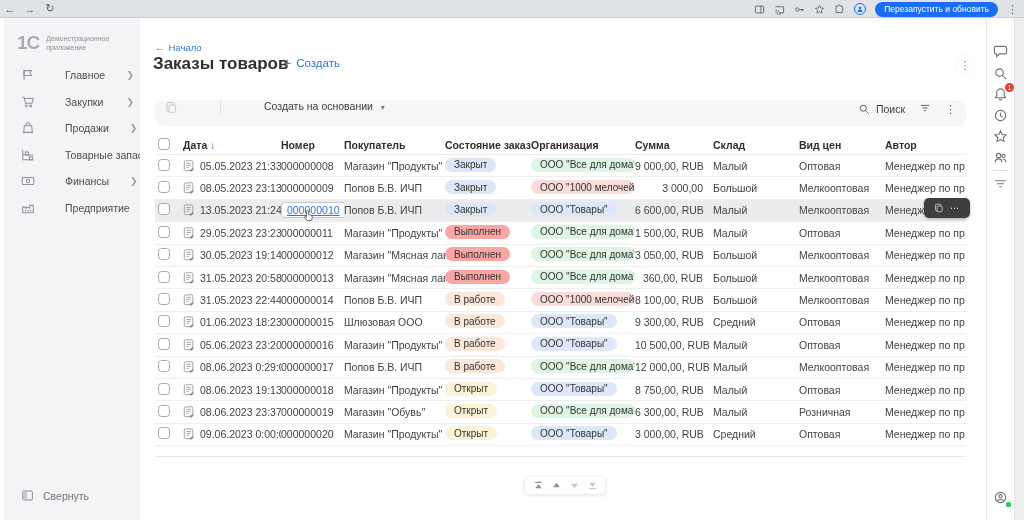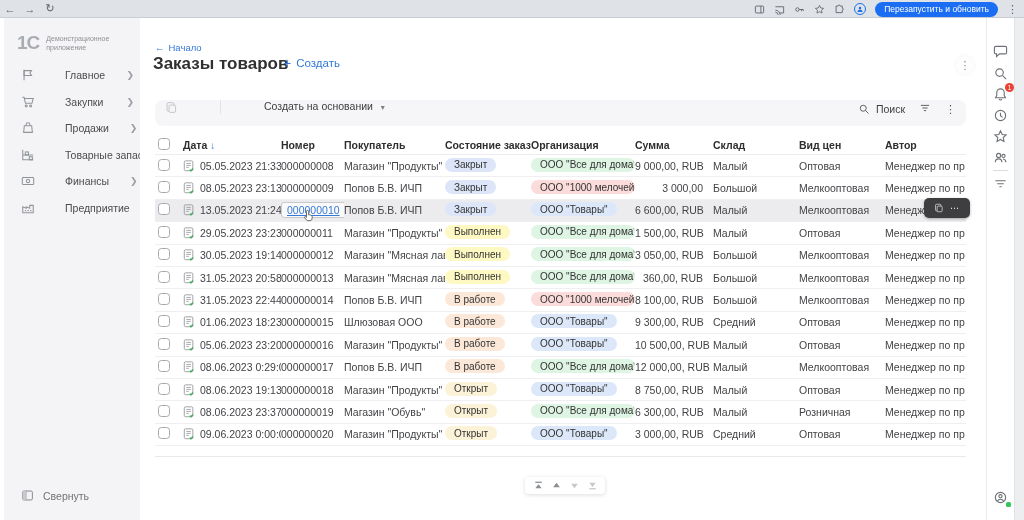--- a/index.html
+++ b/index.html
@@ -82,21 +82,21 @@
   .sort-arrow { color:#3579d8; font-weight:400; margin-left:3px; font-size:10px; }
   .tbody { position:absolute; left:15px; top:137px; width:811px; }
   .trow { height:22.4px; border-bottom:1px solid #efeff1; cursor:pointer; }
   .trow.sel { background:#ececee; }
   .cell { font-size:10.5px; color:#424346; white-space:nowrap; overflow:hidden; }
   .c-date { display:flex; align-items:center; gap:5px; }
   .doc-ico { display:inline-flex; flex:none; }
   .doc-ico svg { width:12px; height:12px; }
   .cb { width:12px; height:12px; border:1.2px solid #a6a9ad; border-radius:3.5px; background:#fff; display:inline-block; margin-left:3px; cursor:pointer; }
   .badge { display:inline-block; font-size:10px; color:#333; padding:1.5px 9px; border-radius:9px; max-width:100%; overflow:hidden; white-space:nowrap; }
-  .st-closed { background:#dde6f8; } .st-done { background:#fef9c3; }
+  .st-closed { background:#dde6f8; } .st-done { background:#fca5a5; }
   .st-inwork { background:#fce8d8; } .st-open { background:#fbf2d7; }
   .org-green { background:#def5e3; } .org-red { background:#fbdcda; } .org-blue { background:#dce8f9; }
   .c-sum { text-align:right; padding-right:10px; }
   .num-focus { color:#3579d8; text-decoration:underline; border:1px solid #c8c9cc; background:#fafafb;
     border-radius:3px; padding:1px 5px; display:inline-block; min-width:64px; }
 
   
   .row-actions { position:absolute; left:784px; top:180px; width:46px; height:20px; background:#3e3e41;
     border-radius:5px; display:flex; align-items:center; justify-content:center; gap:6px; box-shadow:0 1px 3px rgba(0,0,0,.3); cursor:pointer; }
   .row-actions svg { width:10px; height:10px; stroke:#d2d3d5; fill:none; stroke-width:1.3; }

